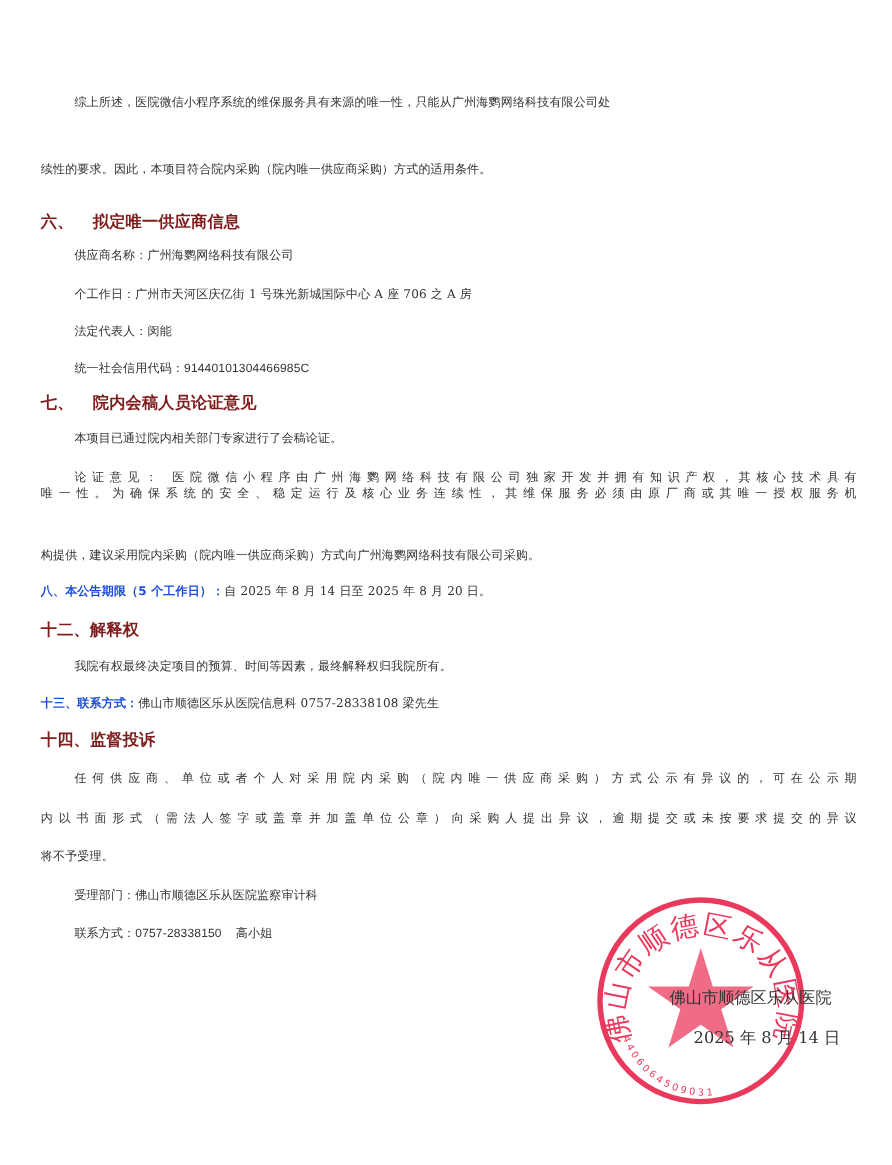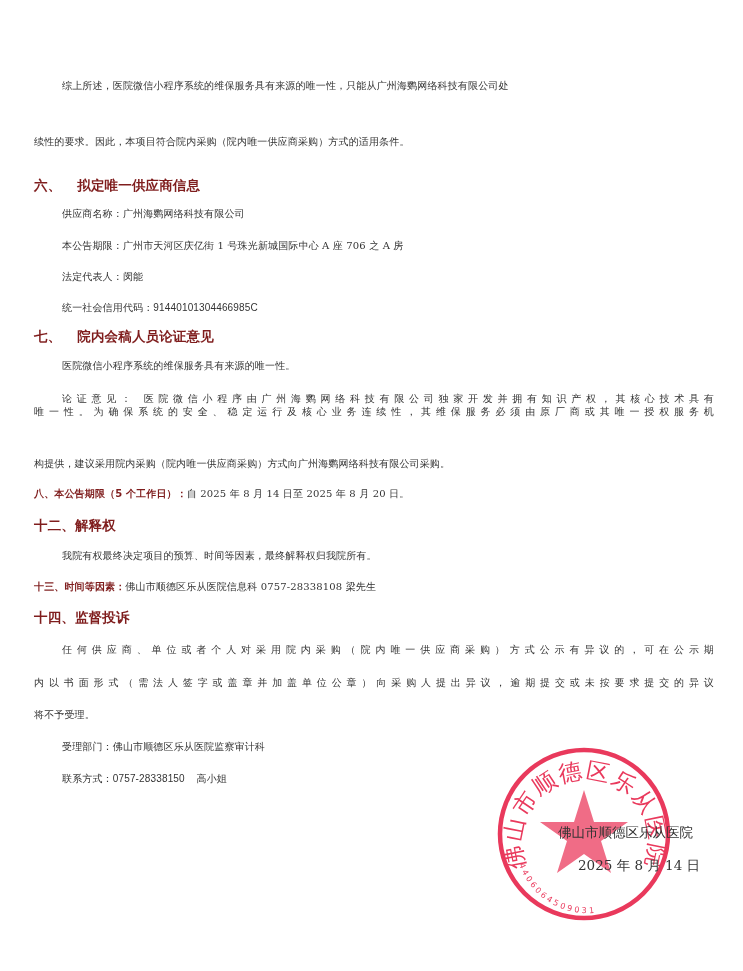--- a/index.html
+++ b/index.html
@@ -10,67 +10,67 @@
   }
   .page { position: absolute; left: 0; top: 0; width: 743px; height: 971px; }
   .line {
     position: absolute; left: 34px; width: 680px;
     font-size: 10px; line-height: 20px; white-space: nowrap;
     letter-spacing: 0.15px;
   }
   .indent { left: 62px; width: 652px; }
   .heading { font-family: "DejaVu Sans", "Liberation Sans", sans-serif; font-weight: bold; color: #7f1d1d; font-size: 13.5px; }
   .heading .num { margin-right: 16px; }
-  .bold { font-weight: bold; font-family: "DejaVu Sans", "Liberation Sans", sans-serif; color: #7f1d1d; }
+  .bold { font-weight: bold; font-family: "DejaVu Sans", "Liberation Sans", sans-serif; color: #1d4ed8; }
   .sans { font-family: "Liberation Sans", "DejaVu Sans", sans-serif; }
   .justify { text-align: justify; text-align-last: justify; }
   .sign { position: absolute; font-size: 13.5px; line-height: 20px; white-space: nowrap; z-index: 2; color: #333; }
   .seal { position: absolute; left: 494px; top: 744px; width: 180px; height: 180px; z-index: 1; opacity: 0.92; }
 </style>
 </head>
 <body>
 
 <div class="page">
 
   <div class="line indent" style="top:76px;">综上所述，医院微信小程序系统的维保服务具有来源的唯一性，只能从广州海鹦网络科技有限公司处</div>
   <div class="line" style="top:132px;">续性的要求。因此，本项目符合院内采购（院内唯一供应商采购）方式的适用条件。</div>
 
   <div class="line heading" style="top:175px;">
     <span class="num">六、</span><span>拟定唯一供应商信息</span>
   </div>
   <div class="line indent" style="top:204px;">
     <span>供应商名称：</span><span>广州海鹦网络科技有限公司</span>
   </div>
   <div class="line indent" style="top:236px;">
-    <span>本公告期限：</span><span>广州市天河区庆亿街 1 号珠光新城国际中心 A 座 706 之 A 房</span>
+    <span>个工作日：</span><span>广州市天河区庆亿街 1 号珠光新城国际中心 A 座 706 之 A 房</span>
   </div>
   <div class="line indent" style="top:267px;">
     <span>法定代表人：</span><span>闵能</span>
   </div>
   <div class="line indent" style="top:298px;">
     <span>统一社会信用代码：</span><span class="sans">91440101304466985C</span>
   </div>
 
   <div class="line heading" style="top:326px;">
     <span class="num">七、</span><span>院内会稿人员论证意见</span>
   </div>
-  <div class="line indent" style="top:356px;">医院微信小程序系统的维保服务具有来源的唯一性。</div>
+  <div class="line indent" style="top:356px;">本项目已通过院内相关部门专家进行了会稿论证。</div>
   <div class="line indent justify" style="top:389px;">论证意见： 医院微信小程序由广州海鹦网络科技有限公司独家开发并拥有知识产权，其核心技术具有</div>
   <div class="line justify" style="top:402px;">唯一性。为确保系统的安全、稳定运行及核心业务连续性，其维保服务必须由原厂商或其唯一授权服务机</div>
   <div class="line" style="top:454px;">构提供，建议采用院内采购（院内唯一供应商采购）方式向广州海鹦网络科技有限公司采购。</div>
 
   <div class="line" style="top:484px;">
     <span class="bold">八、本公告期限（5 个工作日）：</span><span>自 2025 年 8 月 14 日至 2025 年 8 月 20 日。</span>
   </div>
 
   <div class="line heading heading-tight" style="top:515px;">十二、解释权</div>
   <div class="line indent" style="top:546px;">我院有权最终决定项目的预算、时间等因素，最终解释权归我院所有。</div>
 
   <div class="line" style="top:577px;">
-    <span class="bold">十三、时间等因素：</span><span>佛山市顺德区乐从医院信息科 0757-28338108  梁先生</span>
+    <span class="bold">十三、联系方式：</span><span>佛山市顺德区乐从医院信息科 0757-28338108  梁先生</span>
   </div>
 
   <div class="line heading heading-tight" style="top:607px;">十四、监督投诉</div>
   <div class="line indent justify" style="top:640px;">任何供应商、单位或者个人对采用院内采购（院内唯一供应商采购）方式公示有异议的，可在公示期</div>
   <div class="line justify" style="top:673px;">内以书面形式（需法人签字或盖章并加盖单位公章）向采购人提出异议，逾期提交或未按要求提交的异议</div>
   <div class="line" style="top:705px;">将不予受理。</div>
   <div class="line indent" style="top:737px;">
     <span>受理部门：</span><span>佛山市顺德区乐从医院监察审计科</span>
   </div>
   <div class="line indent" style="top:769px;">

